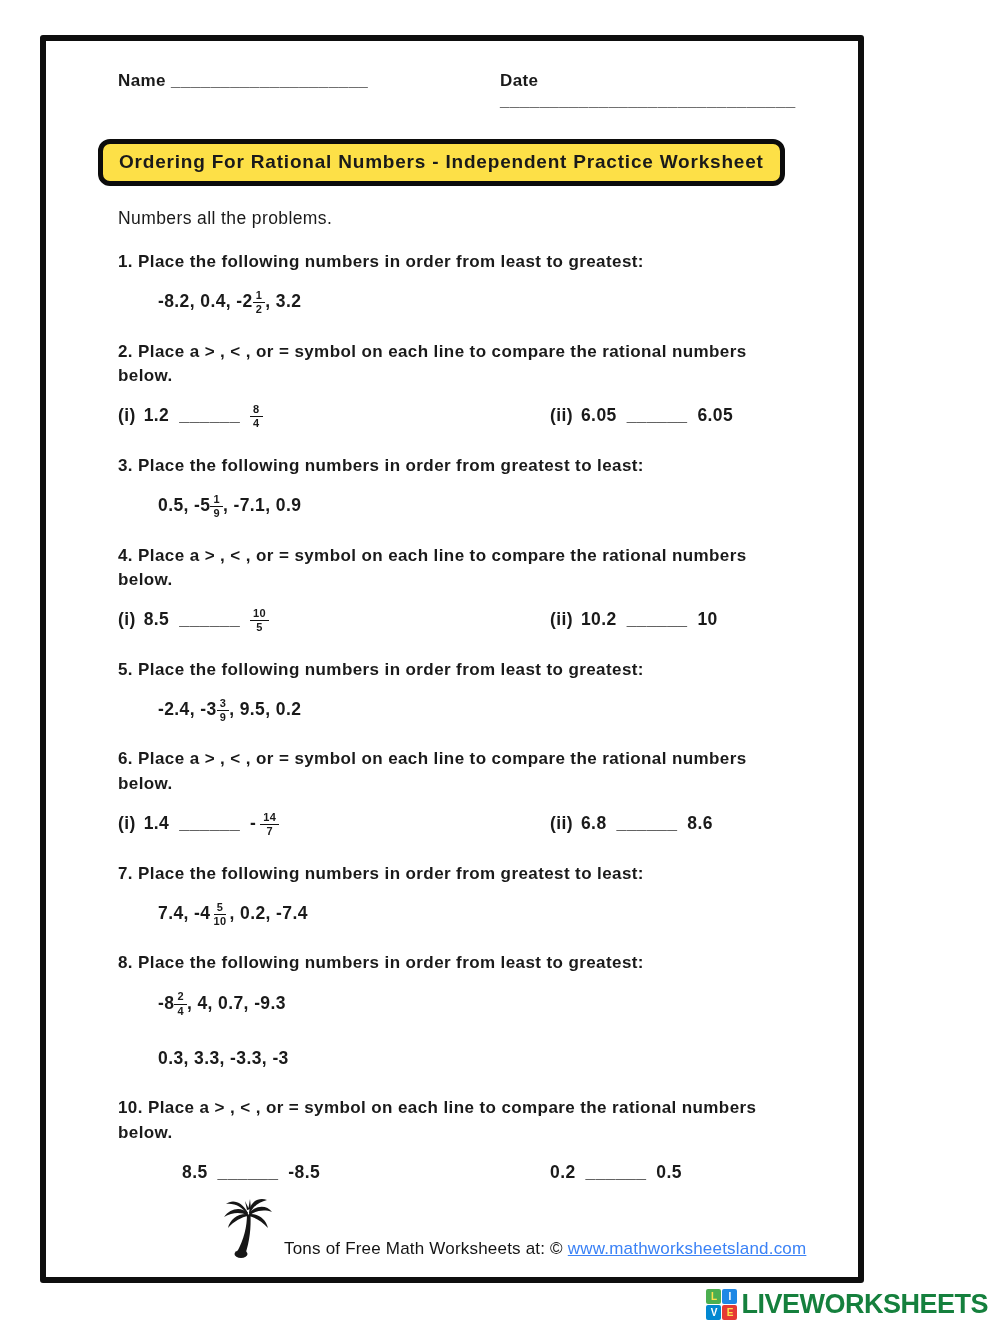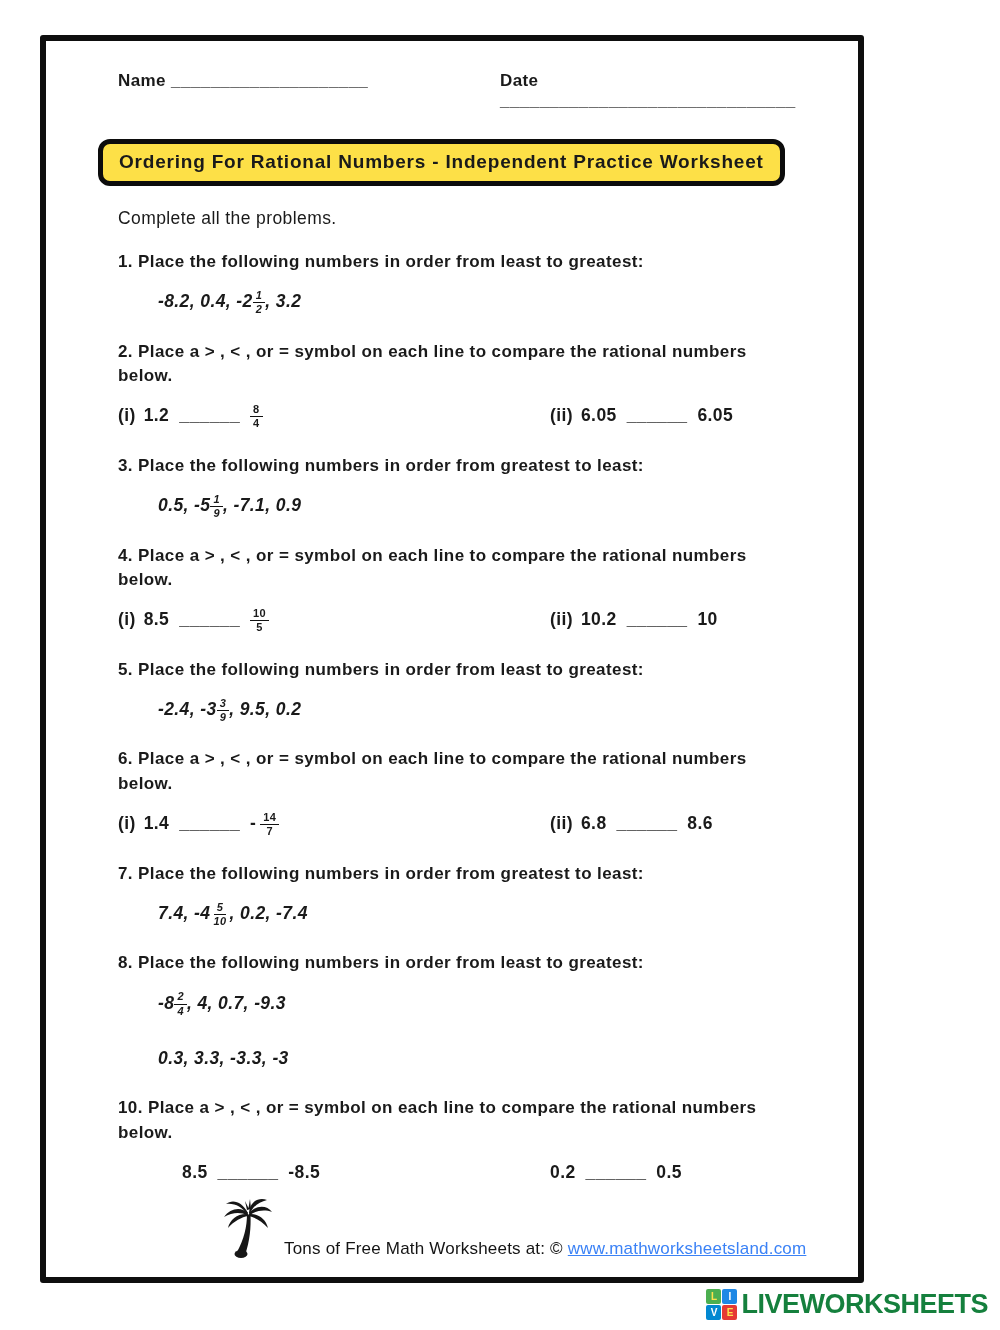--- a/index.html
+++ b/index.html
@@ -29,21 +29,21 @@
     font-size:19px; font-weight:bold; letter-spacing:.8px;
     background:#fde047;
   }
 
   .instructions { margin-top:22px; font-size:17.5px; letter-spacing:.4px; }
 
   .problem { margin-top:21px; }
   .prompt { font-size:17px; font-weight:bold; letter-spacing:.4px; line-height:1.45; }
   .values {
     margin:10px 0 0 40px; font-size:17.5px; font-weight:bold; letter-spacing:.4px;
-    display:flex; align-items:center; min-height:34px;font-style:italic;
+    display:flex; align-items:center; min-height:34px;
   }
 
   .frac { display:inline-flex; flex-direction:column; align-items:center;
           font-size:11px; line-height:1.2; font-weight:bold; transform:translateY(1px); }
   .frac .fr-num { padding:0 3px; border-bottom:1.6px solid #111; }
   .frac .fr-den { padding:0 3px; }
 
   .cmp-row { margin-top:10px; display:flex; align-items:center; min-height:34px;
              font-size:17.5px; font-weight:bold; letter-spacing:.4px; }
   .cmp-item { display:flex; align-items:center; }
@@ -79,21 +79,21 @@
     <div>
       <span>Date</span>
       <span class="blank-line">______________________________</span>
     </div>
   </div>
 
   <div class="title-box">
     <span>Ordering For Rational Numbers - Independent Practice Worksheet</span>
   </div>
 
-  <div class="instructions">Complete all the problems.</div>
+  <div class="instructions">Numbers all the problems.</div>
 
   
   <div class="problem">
     <div class="prompt">
       <span>1.</span>
       <span>Place the following numbers in order from least to greatest:</span>
     </div>
     <div class="values">
       <span>-8.2, 0.4, -2</span>
         <span class="frac">

